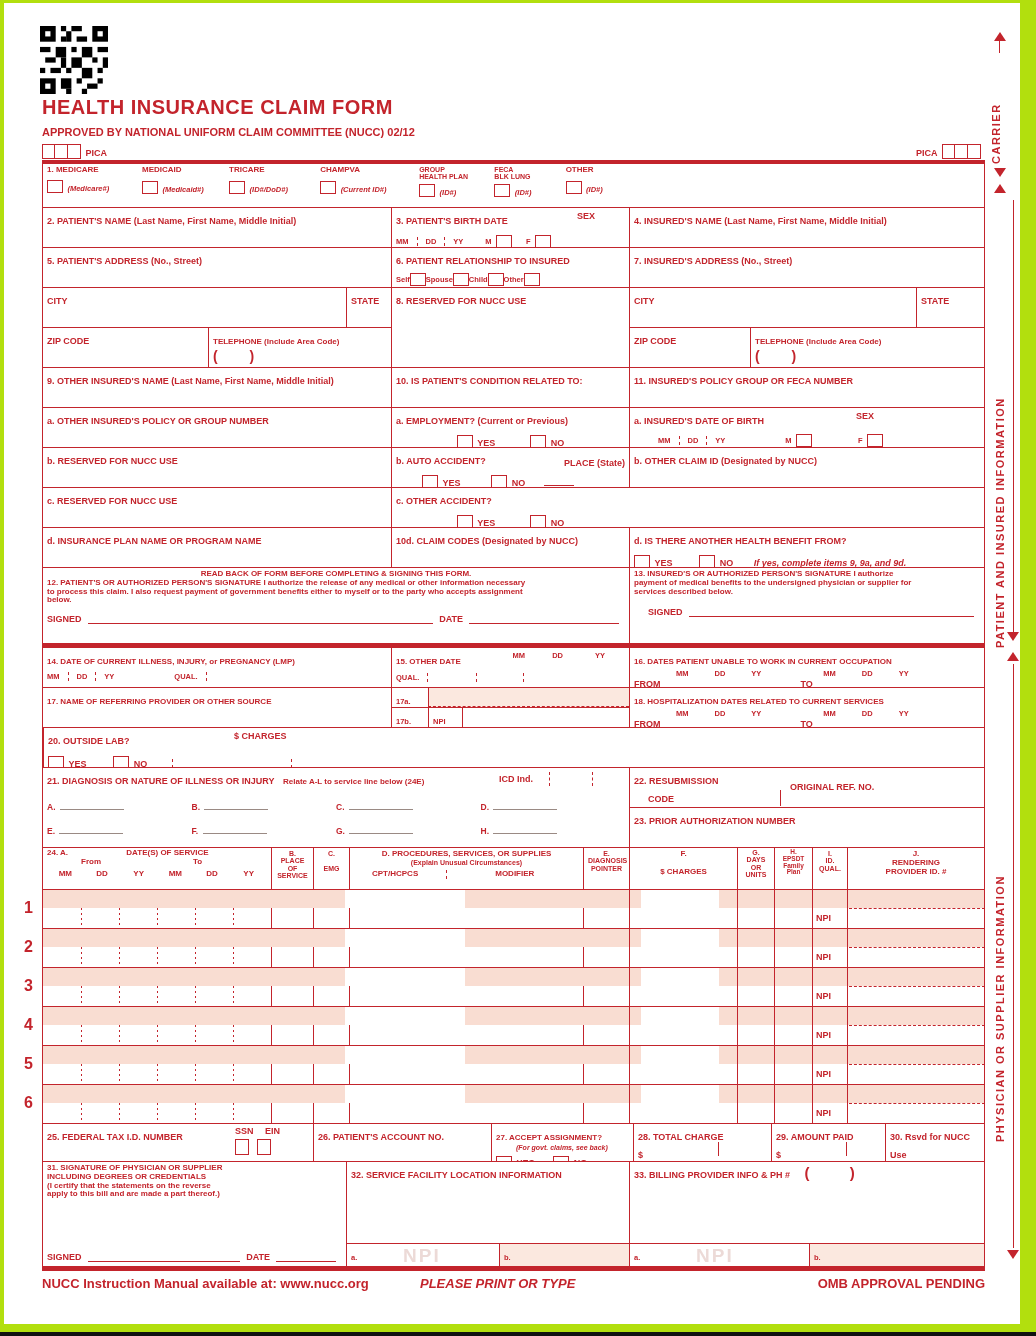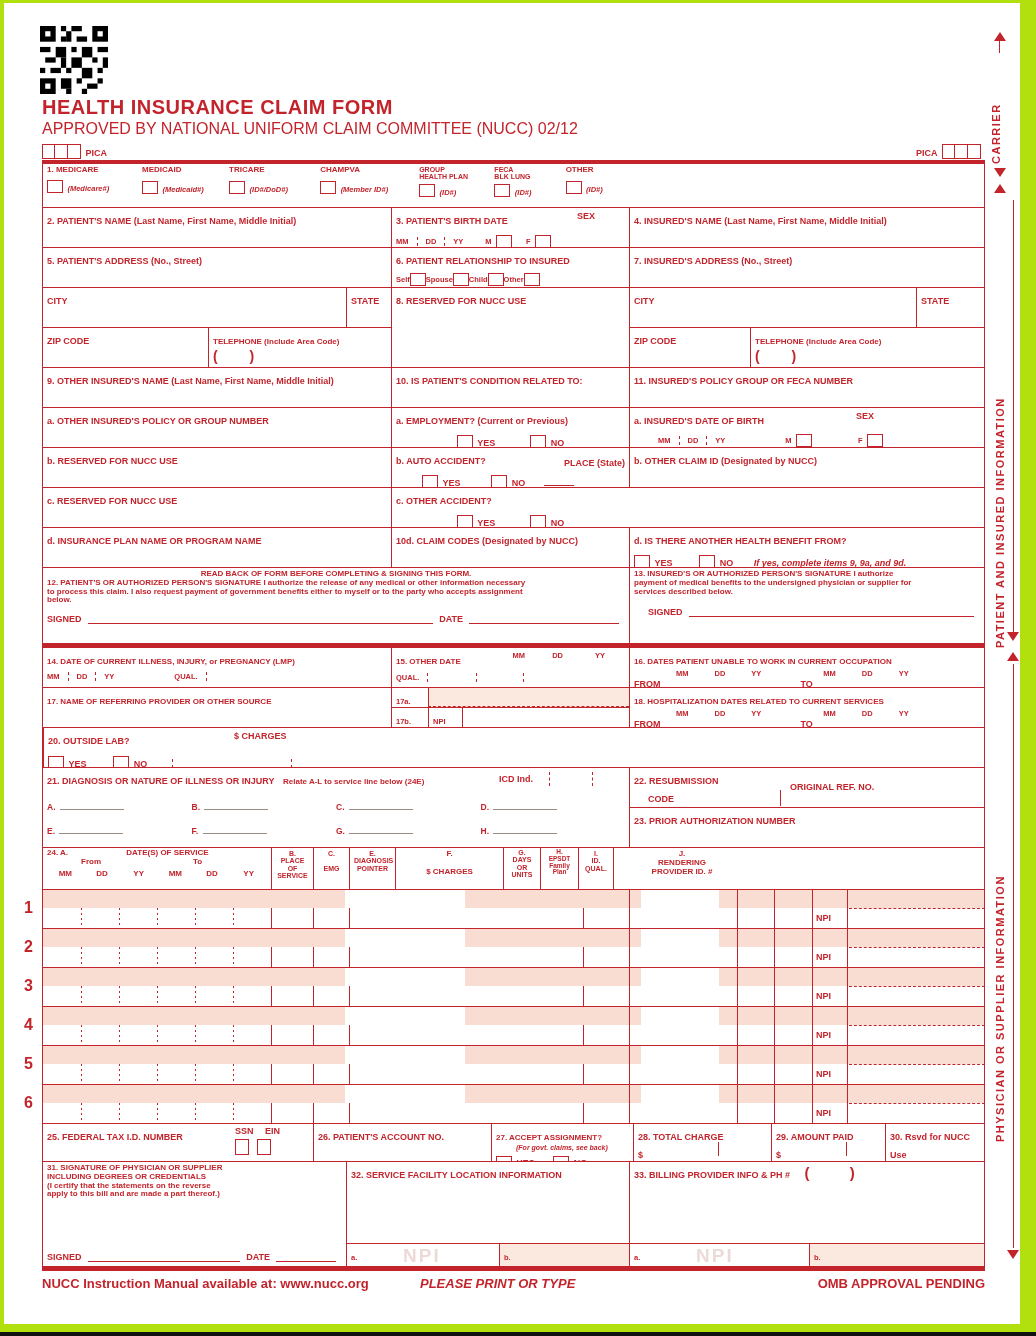--- a/index.html
+++ b/index.html
@@ -104,21 +104,21 @@
       <rect x="11" y="8" width="1" height="1" fill="#000"></rect>
     <rect x="4" y="10" width="2" height="2" fill="#000"></rect>
       <rect x="7" y="10" width="1" height="1" fill="#000"></rect>
     <rect x="9" y="11" width="2" height="1" fill="#000"></rect>
       <rect x="11" y="10" width="1" height="1" fill="#000"></rect>
     <rect x="5" y="12" width="1" height="1" fill="#000"></rect>
       <rect x="8" y="12" width="1" height="1" fill="#000"></rect>
   </svg>
 
   <div class="abs" style="left:42px;top:96px;font-size:20px;font-weight:700;letter-spacing:.5px">HEALTH INSURANCE CLAIM FORM</div>
-  <div class="abs" style="left:42px;top:120px;font-size:16px;font-weight:400">APPROVED BY NATIONAL UNIFORM CLAIM COMMITTEE (NUCC) 02/12</div>
+  <div class="abs" style="left:42px;top:126px;font-size:11px;font-weight:700">APPROVED BY NATIONAL UNIFORM CLAIM COMMITTEE (NUCC) 02/12</div>
 
   <div class="abs" style="left:42px;top:142px">
     <span class="pbox pbox1"></span><span class="pbox"></span><span class="pbox"></span>
     <span class="lbl">PICA</span>
   </div>
   <div class="abs" style="left:916px;top:142px">
     <span class="lbl">PICA</span>
     <span class="pbox pbox1"></span><span class="pbox"></span><span class="pbox"></span>
   </div>
   <div class="abs hbar" style="left:42px;top:160px;width:943px"></div>
@@ -134,21 +134,21 @@
         <div style="width:88px">
           <div class="s8">MEDICAID</div>
           <div style="margin-top:3px"><span class="cb"></span> <span class="sm it">(Medicaid#)</span></div>
         </div>
         <div style="width:92px">
           <div class="s8">TRICARE</div>
           <div style="margin-top:3px"><span class="cb"></span> <span class="sm it">(ID#/DoD#)</span></div>
         </div>
         <div style="width:100px">
           <div class="s8">CHAMPVA</div>
-          <div style="margin-top:3px"><span class="cb"></span> <span class="sm it">(Member ID#)</span></div>
+          <div style="margin-top:3px"><span class="cb"></span> <span class="sm it">(Current ID#)</span></div>
         </div>
         <div style="width:76px">
           <div class="s7">GROUP</div>
           <div class="s7">HEALTH PLAN</div>
           <div><span class="cb"></span> <span class="sm it">(ID#)</span></div>
         </div>
         <div style="width:72px">
           <div class="s7">FECA</div>
           <div class="s7">BLK LUNG</div>
           <div><span class="cb"></span> <span class="sm it">(ID#)</span></div>
@@ -473,20 +473,29 @@
       <div class="c ctr" style="width:42px">
           <div class="s7 pre">B.
 PLACE OF
 SERVICE</div>
         </div>
       <div class="c ctr" style="width:36px">
           <div class="s7 pre">C.
 
 EMG</div>
         </div>
+      <div class="c ctr" style="width:234px">
+        <div class="s8">D. PROCEDURES, SERVICES, OR SUPPLIES</div>
+        <div class="s7">(Explain Unusual Circumstances)</div>
+        <div style="display:flex;margin-top:4px">
+            <span class="s8" style="margin-left:18px">CPT/HCPCS</span>
+            <i class="ds" style="margin-left:28px"></i>
+            <span class="s8" style="margin-left:40px">MODIFIER</span>
+          </div>
+      </div>
       <div class="c ctr" style="width:46px">
           <div class="s7 pre">E.
 DIAGNOSIS
 POINTER</div>
         </div>
       <div class="c ctr" style="width:108px">
           <div class="s8 pre">F.
 
 $ CHARGES</div>
         </div>

